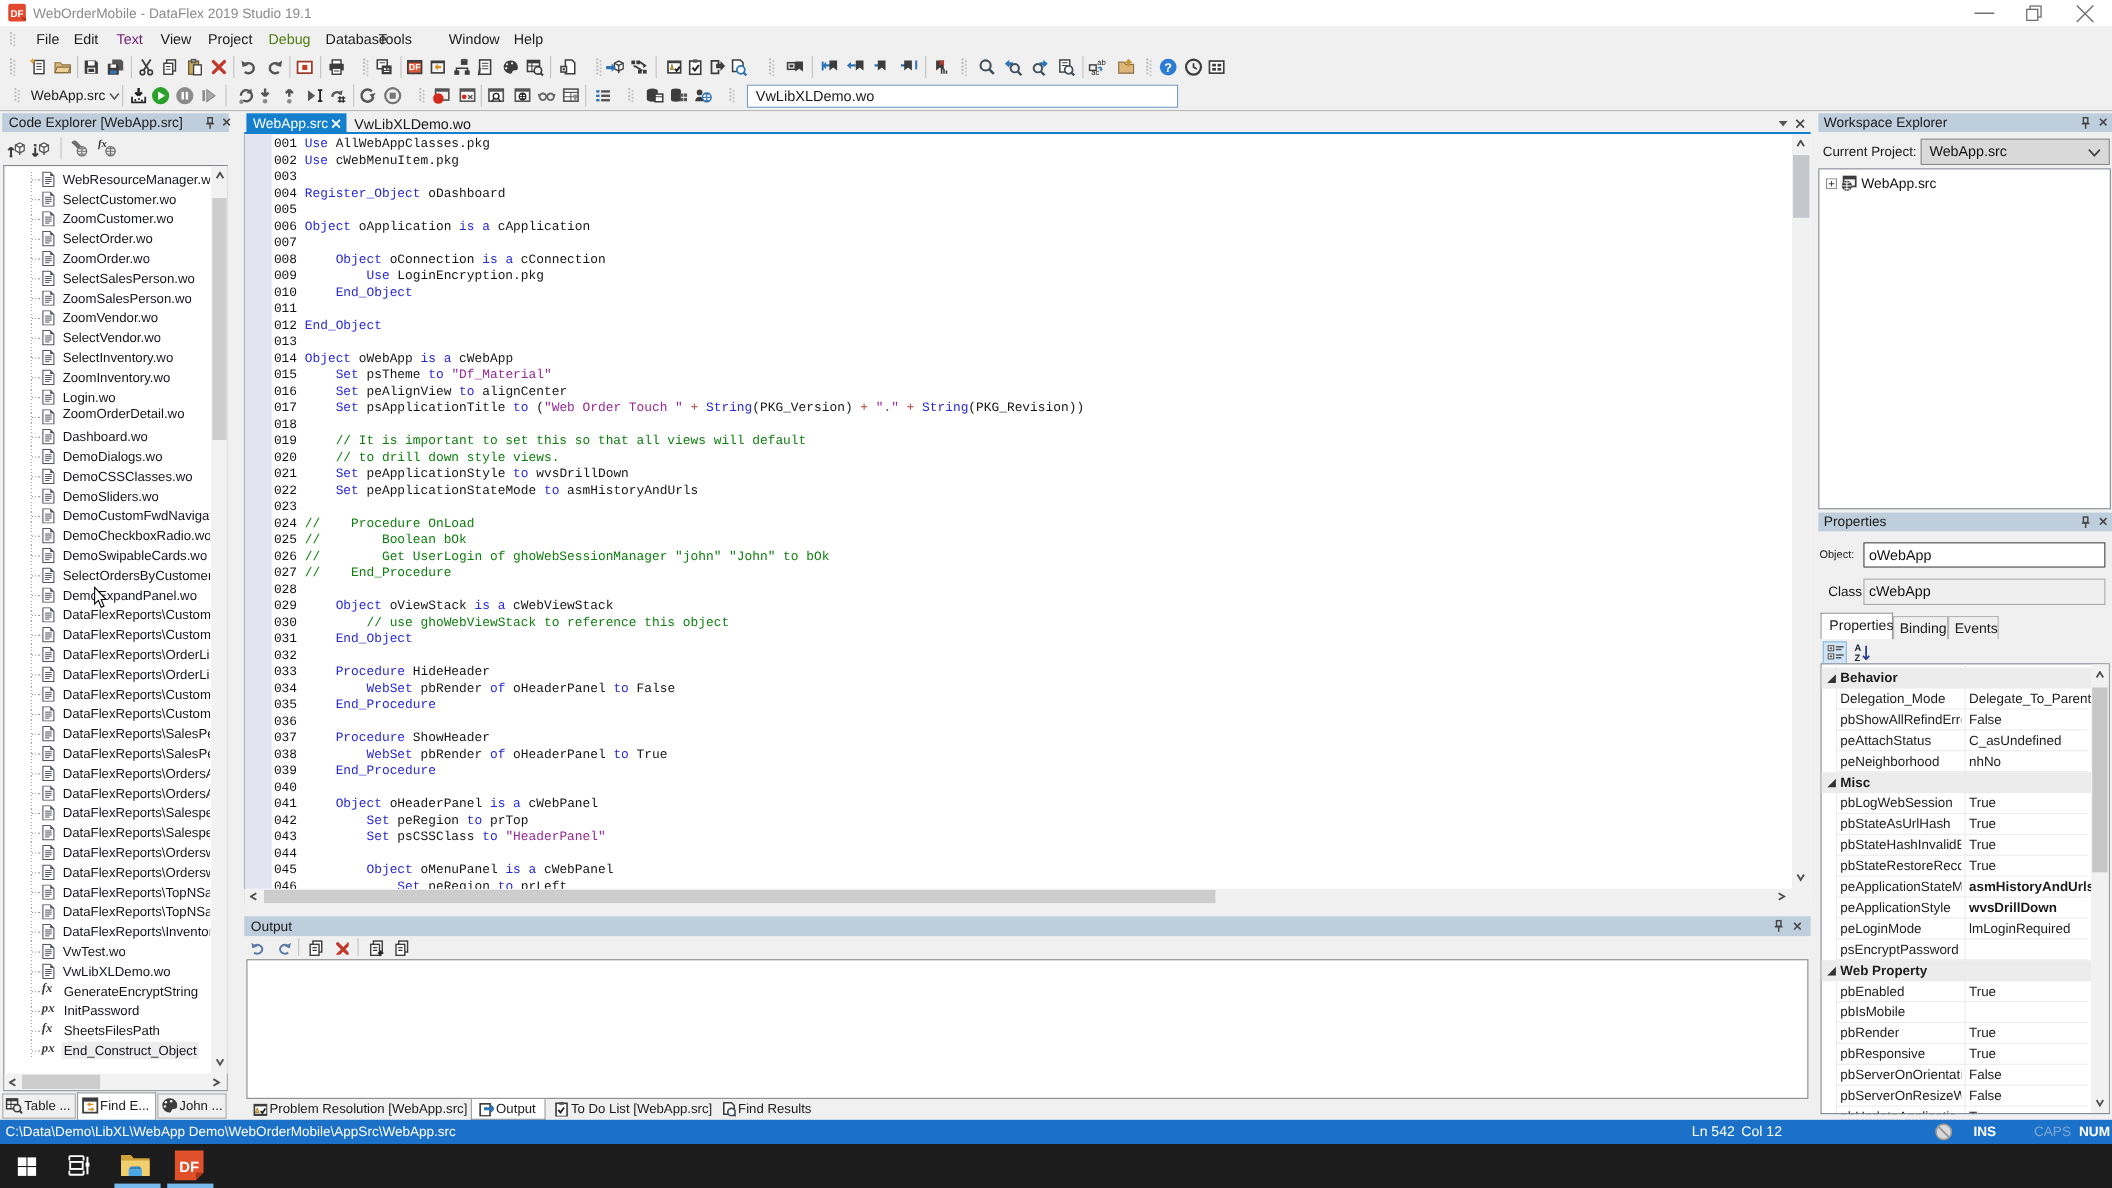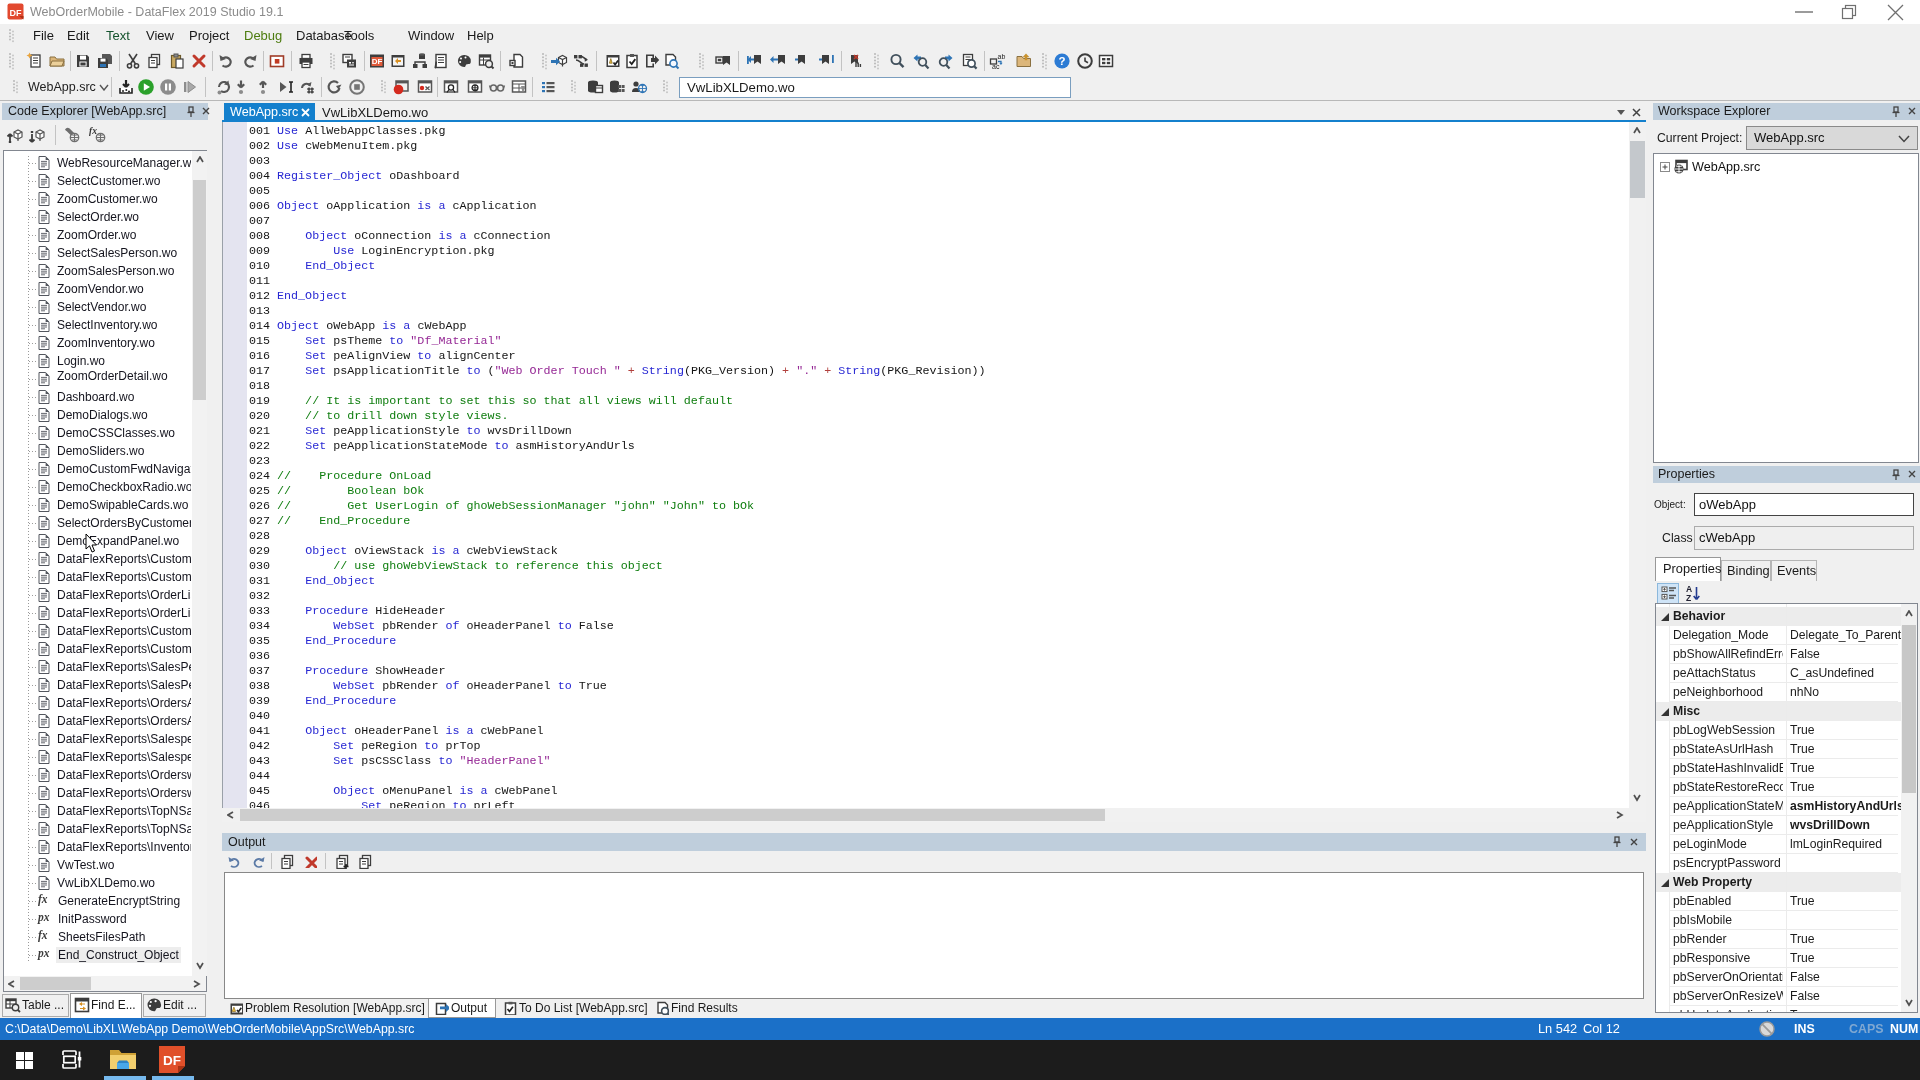--- a/index.html
+++ b/index.html
@@ -23,21 +23,21 @@
     <circle cx="5" cy="3.6" r="1" fill="#c6c6c6"></circle>
     <circle cx="2" cy="5.2" r="1" fill="#b9b9b9"></circle>
     <circle cx="5" cy="6.800000000000001" r="1" fill="#c6c6c6"></circle>
     <circle cx="2" cy="8.4" r="1" fill="#b9b9b9"></circle>
     <circle cx="5" cy="10.0" r="1" fill="#c6c6c6"></circle>
     <circle cx="2" cy="11.600000000000001" r="1" fill="#b9b9b9"></circle>
     <circle cx="5" cy="13.200000000000001" r="1" fill="#c6c6c6"></circle>
   </svg>
 <div class="a" style="left:33px;top:24px;height:23px;line-height:23px;font-size:13px;color:#1a1a1a">File</div>
 <div class="a" style="left:67px;top:24px;height:23px;line-height:23px;font-size:13px;color:#1a1a1a">Edit</div>
-<div class="a" style="left:106px;top:24px;height:23px;line-height:23px;font-size:13px;color:#14532d">Text</div>
+<div class="a" style="left:106px;top:24px;height:23px;line-height:23px;font-size:13px;color:#701a75">Text</div>
 <div class="a" style="left:146px;top:24px;height:23px;line-height:23px;font-size:13px;color:#1a1a1a">View</div>
 <div class="a" style="left:189px;top:24px;height:23px;line-height:23px;font-size:13px;color:#1a1a1a">Project</div>
 <div class="a" style="left:244px;top:24px;height:23px;line-height:23px;font-size:13px;color:#4d7c0f">Debug</div>
 <div class="a" style="left:296px;top:24px;height:23px;line-height:23px;font-size:13px;color:#1a1a1a">Database</div>
 <div class="a" style="left:344px;top:24px;height:23px;line-height:23px;font-size:13px;color:#1a1a1a">Tools</div>
 <div class="a" style="left:408px;top:24px;height:23px;line-height:23px;font-size:13px;color:#1a1a1a">Window</div>
 <div class="a" style="left:467px;top:24px;height:23px;line-height:23px;font-size:13px;color:#1a1a1a">Help</div>
 <div class="a" style="left:0;top:47px;width:1920px;height:28px;background:#f0f0f0"></div>
 <svg style="position:absolute;left:26px;top:52px" width="18" height="18" viewBox="0 0 18 18">
     <rect x="5" y="3" width="9" height="12" fill="#fff" stroke="#3d3d3d" stroke-width="1.3"></rect>
@@ -999,21 +999,21 @@
     <path d="M12,10.5 l-3,2 v-1.4 h-3 v-1.2 h3 V8.5 Z" transform="translate(1,2)" fill="#d99021"></path>
   </svg>
 <div class="a" style="left:91px;top:994px;height:23px;line-height:23px;font-size:12px;color:#1a1a1a">Find E...</div>
 <div class="a" style="left:143px;top:994px;width:63px;height:23px;background:#f0f0f0;border:1px solid #ababab"></div>
 <svg style="position:absolute;left:145px;top:996px" width="18" height="18" viewBox="0 0 18 18">
     <path d="M9,2.5 a6.6,6.4 0 1 0 0.2,12.8 c1.9,0 1.3,-2.5 2.7,-3 1.7,-0.5 4.2,0.7 4.2,-3.2 A6.6,6.4 0 0 0 9,2.5 Z" fill="#3d3d3d"></path>
     <circle cx="5.8" cy="6" r="1.1" fill="#fff"></circle>
     <circle cx="10.6" cy="5.2" r="1.1" fill="#fff"></circle>
     <circle cx="5" cy="9.8" r="1.1" fill="#fff"></circle>
   </svg>
-<div class="a" style="left:163px;top:994px;height:23px;line-height:23px;font-size:12px;color:#1a1a1a">Edit ...</div>
+<div class="a" style="left:163px;top:994px;height:23px;line-height:23px;font-size:12px;color:#1a1a1a">John ...</div>
 <div class="a" style="left:224px;top:103px;width:91px;height:19px;background:#1480cd"></div>
 <div class="a" style="left:230px;top:103px;height:19px;line-height:19px;font-size:12.6px;color:#fff">WebApp.src</div>
 <svg style="position:absolute;left:301px;top:108px" width="9" height="9" viewBox="0 0 9 9">
     <path d="M1,1 L8,8 M8,1 L1,8" stroke="#fff" stroke-width="1.8"></path>
   </svg>
 <div class="a" style="left:322px;top:103px;height:19px;line-height:19px;font-size:13px;color:#1a1a1a">VwLibXLDemo.wo</div>
 <div class="a" style="left:222px;top:120px;width:1424px;height:2px;background:#1480cd"></div>
 <svg style="position:absolute;left:1616px;top:109px" width="10" height="7" viewBox="0 0 10 7">
     <path d="M1,1 L5,6 L9,1" fill="#555"></path>
   </svg>
@@ -1258,21 +1258,21 @@
 <div class="a" style="left:0;top:1018px;width:1920px;height:22px;background:#1b70c8"></div>
 <div class="a" style="left:5px;top:1018px;height:22px;line-height:22px;font-size:12.3px;color:#fff">C:\Data\Demo\LibXL\WebApp Demo\WebOrderMobile\AppSrc\WebApp.src</div>
 <div class="a" style="left:1538px;top:1018px;height:22px;line-height:22px;font-size:12.8px;color:#fff">Ln 542</div>
 <div class="a" style="left:1583px;top:1018px;height:22px;line-height:22px;font-size:12.8px;color:#fff">Col 12</div>
 <svg style="position:absolute;left:1759px;top:1021px" width="16" height="16" viewBox="0 0 16 16">
     <circle cx="8" cy="8" r="7" fill="#d9d9d9"></circle>
     <circle cx="8" cy="8" r="7" fill="none" stroke="#9a9a9a" stroke-width="1.5"></circle>
     <line x1="3.2" y1="3.2" x2="12.8" y2="12.8" stroke="#9a9a9a" stroke-width="1.8"></line>
   </svg>
 <div class="a" style="left:1794px;top:1018px;height:36px;line-height:22px;font-size:12.4px;font-weight:bold;color:#fff">INS</div>
-<div class="a" style="left:1849px;top:1018px;height:22px;line-height:22px;font-size:12.4px;font-weight:bold;color:#7fa8d2">CAPS</div>
+<div class="a" style="left:1849px;top:1018px;height:22px;line-height:22px;font-size:12.4px;font-weight:normal;color:#7fa8d2">CAPS</div>
 <div class="a" style="left:1890px;top:1018px;height:22px;line-height:22px;font-size:12.4px;font-weight:bold;color:#fff">NUM</div>
 <div class="a" style="left:0;top:1040px;width:1920px;height:40px;background:#1c1c1c"></div>
 <svg style="position:absolute;left:16px;top:1052px" width="17" height="17" viewBox="0 0 17 17">
     <rect x="0" y="0" width="8" height="8" fill="#fff"></rect>
     <rect x="9" y="0" width="8" height="8" fill="#fff"></rect>
     <rect x="0" y="9" width="8" height="8" fill="#fff"></rect>
     <rect x="9" y="9" width="8" height="8" fill="#fff"></rect>
   </svg>
 <svg style="position:absolute;left:62px;top:1050px" width="20" height="19" viewBox="0 0 20 19">
     <path d="M1,5 V2 a1,1 0 0 1 1,-1 H13 a1,1 0 0 1 1,1 V5" fill="none" stroke="#fff" stroke-width="1.7"></path>

